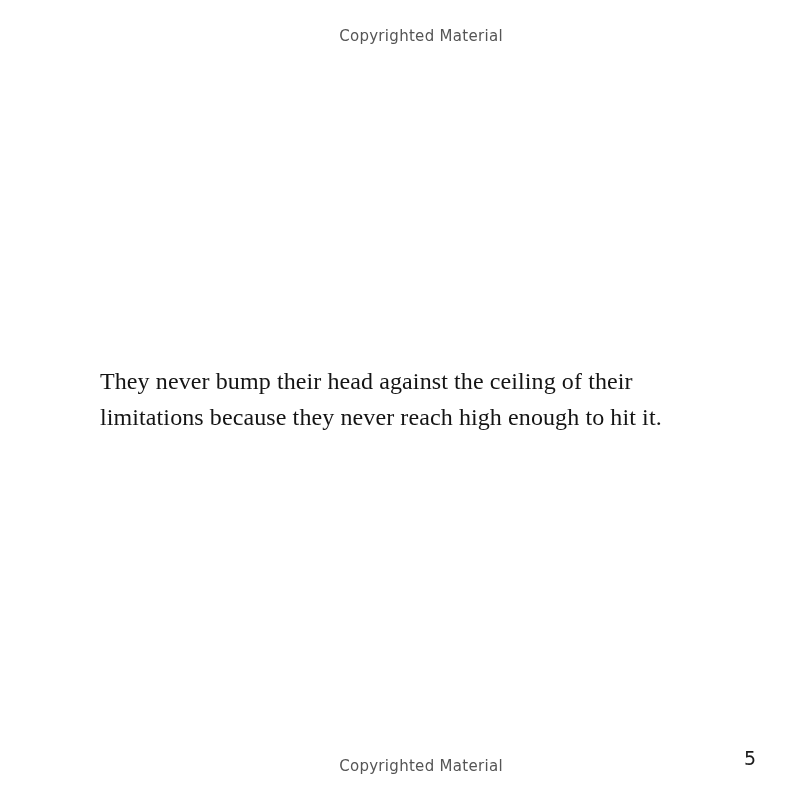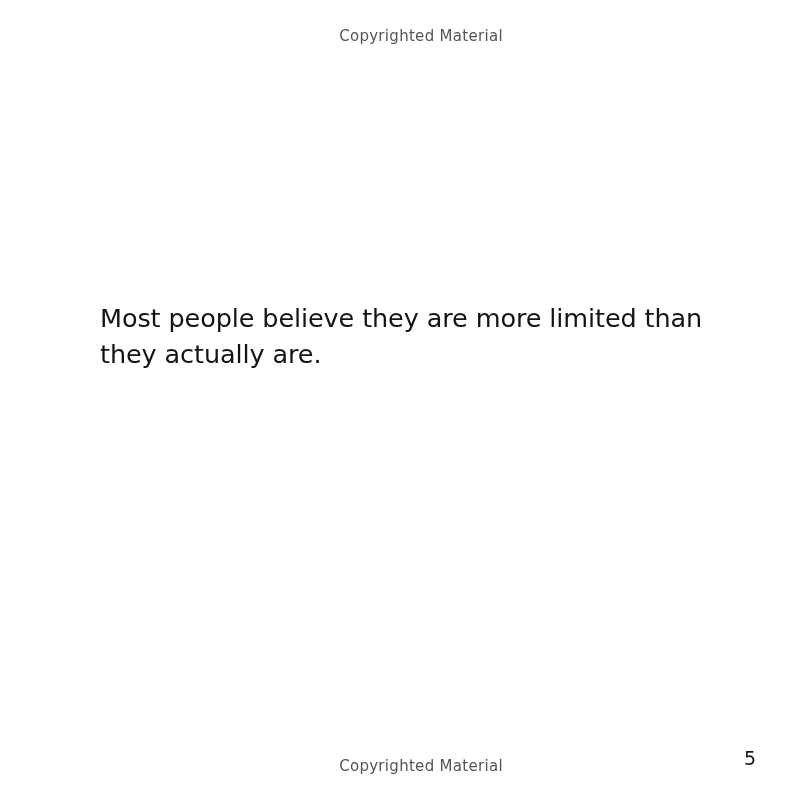--- a/index.html
+++ b/index.html
@@ -71,20 +71,20 @@
   }
 </style>
 </head>
 <body>
 
 <div class="page">
 
   <div class="watermark watermark-top">Copyrighted Material</div>
 
   <div class="content">
-    <p class="headline">Most people believe they are more limited than they actually are.</p>
+    <p class="body-text">They never bump their head against the ceiling of their limitations because they never reach high enough to hit it.</p>
   </div>
 
   <div class="watermark watermark-bottom">Copyrighted Material</div>
 
   <div class="page-number">5</div>
 
 </div>
 
 </body></html>

